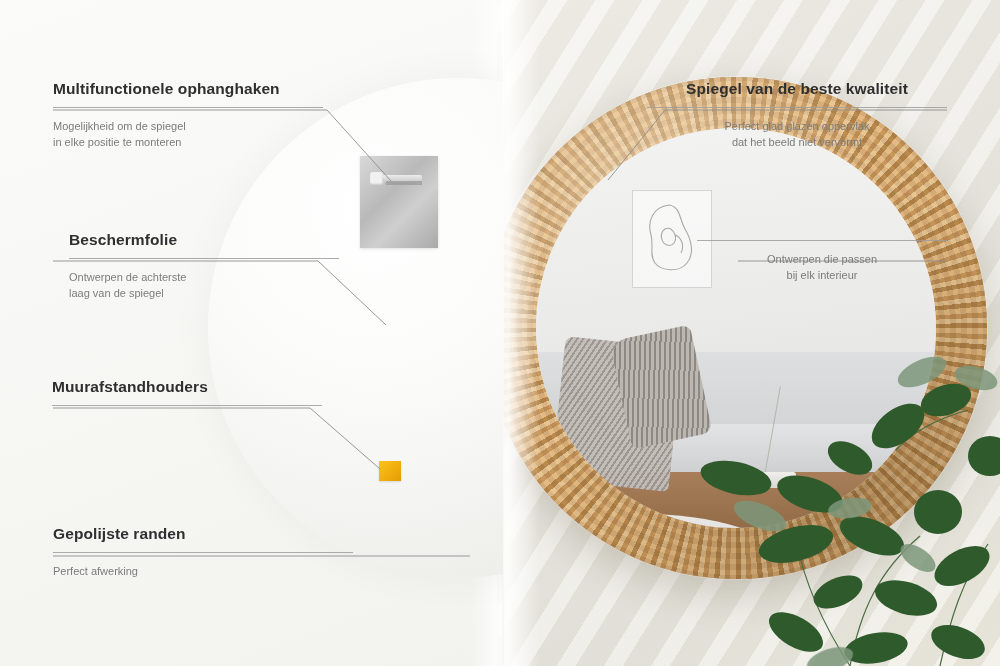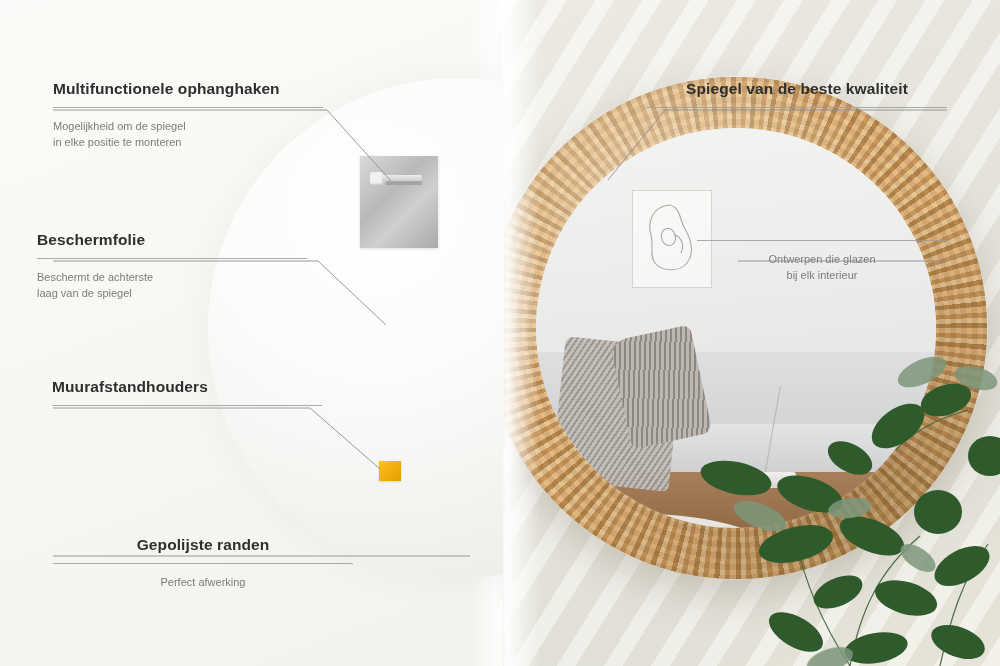--- a/index.html
+++ b/index.html
@@ -207,42 +207,44 @@
     </g>
   </svg>
 
   <div class="callout" style="left:53px;top:80px;width:270px;">
     <div class="title">Multifunctionele ophanghaken</div>
     <div class="rule"></div>
     <div class="desc">Mogelijkheid om de spiegel
 in elke positie te monteren</div>
   </div>
 
-  <div class="callout" style="left:37px;top:231px;width:270px;">
+  <div class="callout" style="left:69px;top:231px;width:270px;">
     <div class="title">Beschermfolie</div>
     <div class="rule"></div>
-    <div class="desc">Beschermt de achterste
+    <div class="desc">Ontwerpen de achterste
 laag van de spiegel</div>
   </div>
 
   <div class="callout" style="left:52px;top:378px;width:270px;">
     <div class="title">Muurafstandhouders</div>
     <div class="rule"></div>
   </div>
 
-  <div class="callout" style="left:53px;top:536px;width:300px;text-align:center;">
+  <div class="callout" style="left:53px;top:525px;width:300px;">
     <div class="title">Gepolijste randen</div>
     <div class="rule"></div>
     <div class="desc">Perfect afwerking</div>
   </div>
 
   <div class="callout right" style="left:647px;top:80px;width:300px;">
     <div class="title">Spiegel van de beste kwaliteit</div>
     <div class="rule"></div>
+    <div class="desc">Perfect glad glazen oppervlak
+dat het beeld niet vervormt</div>
   </div>
 
   <div class="callout right" style="left:697px;top:231px;width:250px;">
     <div class="rule"></div>
-    <div class="desc">Ontwerpen die glazen
+    <div class="desc">Ontwerpen die passen
 bij elk interieur</div>
   </div>
 
 </div>
 
 </body></html>

